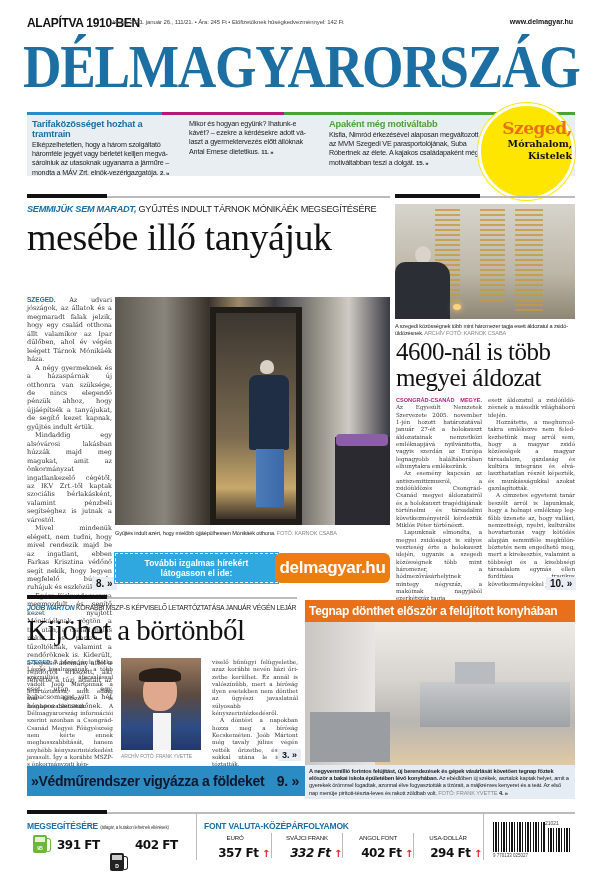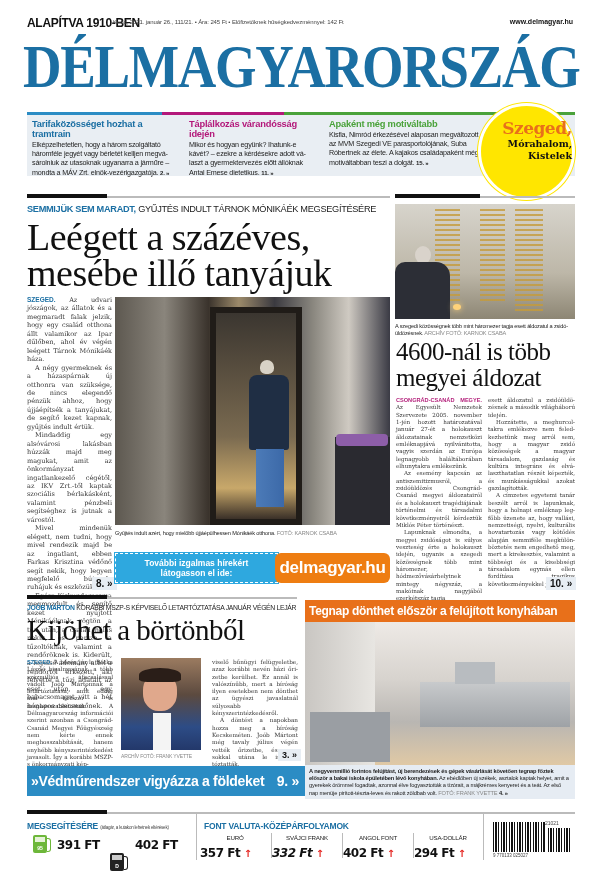--- a/index.html
+++ b/index.html
@@ -22,21 +22,21 @@
 
   .badge { left: 478px; top: 103px; width: 97px; height: 97px; border-radius: 50%; background: #ffe600; border: 3px solid #fff; box-shadow: 0 0 0 1px #ffe600; text-align: right; padding-top: 12px; }
   .badge .b1 { font: bold 17px "DejaVu Serif", serif; color: #e8701a; letter-spacing: -0.5px; }
   .badge .b2 { font: bold 9.5px "DejaVu Serif", serif; color: #111; line-height: 12px; }
 
   
   .rule { height: 2px; background: #bbb; }
   .rule .thick { position: absolute; left: 0; top: -2px; height: 4px; background: #111; }
 
   .kicker { font: bold 9.2px "Liberation Sans", sans-serif; letter-spacing: -0.3px; text-transform: uppercase; }
-  .kicker .k1 { color: #1b6fa3; }
+  .kicker .k1 { color: #1b6fa3; font-style: italic; }
   .kicker .k2 { color: #222; font-weight: normal; }
   .headline { font: 38px "Liberation Serif", serif; color: #111; line-height: 36px; letter-spacing: -0.5px; }
 
   .col { font: 6.5px "DejaVu Serif", serif; line-height: 8.45px; color: #333; text-align: justify; }
   .col p { text-indent: 8px; }
   .col p.first { text-indent: 0; }
   .dl { font: bold 6.5px "Liberation Sans", sans-serif; color: #1b6fa3; }
   .dl.pink { color: #b31f7a; }
   .pgbox { display: inline-block; background: #e8eef4; font: bold 10px "Liberation Sans", sans-serif; padding: 1px 4px; color: #111; }
 
@@ -49,33 +49,33 @@
   .ph-memorial { background: linear-gradient(180deg, #d7d4cc 0%, #bdb7a8 60%, #8d8674 100%); }
   .ph-man { background: linear-gradient(180deg, #9b7b60 0%, #5c4a3f 40%, #2d4c86 75%, #23386a 100%); }
   .ph-kitchen { background: linear-gradient(180deg, #eeeae6 0%, #d7d3ce 40%, #b9b6b2 70%, #e0c9a5 100%); }
 
   .promo { left: 115px; top: 553px; width: 275px; height: 30px; }
   .promo-left { position: absolute; left: 0; top: 0; width: 163px; height: 30px; background: #2ea8df; border: 1px dashed #fff; outline: 1px solid #2ea8df; color: #fff; font: bold 8.5px "Liberation Sans", sans-serif; text-align: center; line-height: 10px; padding-top: 4px; }
   .promo-right { position: absolute; left: 160px; top: 0; width: 115px; height: 30px; background: #ee7d11; border-radius: 6px; color: #fff; font: bold 17px "Liberation Sans", sans-serif; text-align: center; line-height: 30px; letter-spacing: -0.3px; }
 
   .orange-head { left: 305px; top: 600px; width: 270px; height: 22px; background: #e8701a; color: #fff; font: bold 12px "Liberation Sans", sans-serif; line-height: 22px; padding-left: 4px; letter-spacing: -0.3px; }
 
-  .blue-bar { left: 27px; top: 766px; width: 278px; height: 30px; background: #2b8cc4; color: #ffffff; font: bold 14px "Liberation Sans", sans-serif; line-height: 30px; padding-left: 4px; letter-spacing: -0.3px; }
+  .blue-bar { left: 27px; top: 766px; width: 278px; height: 30px; background: #2b8cc4; color: #0f172a; font: bold 14px "Liberation Sans", sans-serif; line-height: 30px; padding-left: 4px; letter-spacing: -0.3px; }
   .blue-bar .pgn { position: absolute; right: 6px; top: 0; }
 
   .kcap { left: 305px; top: 765px; width: 270px; height: 34px; background: #e6ecf3; padding: 3px 4px; font-size: 5.7px; line-height: 7.2px; color: #222; letter-spacing: -0.15px; }
 
   
   .section-title { font: bold 8.5px "Liberation Sans", sans-serif; color: #1b6fa3; letter-spacing: -0.2px; }
   .small-note { font-size: 4.5px; color: #444; font-weight: normal; }
   .fuel-icon { width: 14px; height: 18px; border-radius: 2px; position: relative; }
   .fuel-icon::after { content: ""; position: absolute; right: -4px; top: 3px; width: 3px; height: 12px; border: 1.5px solid; border-left: none; border-radius: 0 3px 3px 0; border-color: inherit; }
   .price { font: bold 12px "DejaVu Sans", sans-serif; color: #111; letter-spacing: -0.5px; }
   .cur-label { font-size: 6.2px; color: #222; text-align: center; letter-spacing: -0.2px; }
-  .cur-val { font: bold 12px "DejaVu Sans", sans-serif; color: #111; letter-spacing: -0.5px; text-align: left; white-space: nowrap; }
+  .cur-val { font: bold 12px "DejaVu Sans", sans-serif; color: #111; letter-spacing: -0.5px; text-align: right; white-space: nowrap; }
   .up { color: #e52521; font-size: 10px; font-weight: bold; }
   .vsep { width: 1px; background: #bbb; }
   .barcode { background: repeating-linear-gradient(90deg, #111 0 1px, #fff 1px 2px, #111 2px 4px, #fff 4px 5px, #111 5px 6px, #fff 6px 8px); }
 </style>
 </head>
 <body>
 
 <div class="abs founded">ALAPÍTVA 1910-BEN</div>
 <div class="abs dateline">Kedd, 2021. január 26., 111/21. • Ára: 245 Ft • Előfizetőknek hűségkedvezménnyel: 142 Ft</div>
 <div class="abs url">www.delmagyar.hu</div>
@@ -85,21 +85,20 @@
   <div class="tbar" style="left:0;width:135px;background:#2b8cc4;"></div>
   <div class="tbar" style="left:135px;width:122px;background:#b3187a;"></div>
   <div class="tbar" style="left:257px;width:291px;background:#4aa23a;"></div>
 
   <div class="teaser" style="left:5px;width:150px;">
     <h3 style="color:#1b6fa3;">Tarifaközösséget hozhat a tramtrain</h3>
     <span>Elképzelhetetlen, hogy a három szolgáltató háromféle jegyét vagy bérletét kelljen megvá­sárolniuk az utasoknak ugyanarra a járműre – mondta a MÁV Zrt. elnök-vezérigazgatója.</span>
     <span class="pg">2. »</span>
   </div>
   <div class="teaser" style="left:162px;width:128px;">
-    <h3 style="color:#b3187a;">Táplálkozás várandósság idején</h3>
     <span>Mikor és hogyan együnk? Ihatunk-e kávét? – ezekre a kérdésekre adott vá­laszt a gyermektervezés előtt állóknak Antal Emese dietetikus.</span>
     <span class="pg">11. »</span>
   </div>
   <div class="teaser" style="left:302px;width:150px;">
     <h3 style="color:#4aa23a;">Apaként még motiváltabb</h3>
     <span>Kisfia, Nimród érkezésével alaposan megvál­tozott az MVM Szegedi VE parasportolójának, Suba Róbertnek az élete. A kajakos család­apaként még motiváltabban teszi a dolgát.</span>
     <span class="pg">15. »</span>
   </div>
 </div>
 
@@ -110,21 +109,20 @@
 </div>
 
 <div class="abs rule" style="left:27px;top:196px;width:363px;">
     <div class="thick" style="width:80px;"></div>
   </div>
 <div class="abs kicker" style="left:27px;top:204px;width:370px;">
   <span class="k1">SEMMIJÜK SEM MARADT,</span>
   <span class="k2">GYŰJTÉS INDULT TÁRNOK MÓNIKÁÉK MEGSEGÍTÉSÉRE</span>
 </div>
 <div class="abs headline" style="left:27px;top:219px;width:370px;">
-  <div>Leégett a százéves,</div>
   <div>mesébe illő tanyájuk</div>
 </div>
 
 <div class="abs col" style="left:27px;top:296px;width:85px;">
   <p class="first"><span class="dl">SZEGED.</span> <span>Az udvari jószágok, az állatok és a megmaradt falak jelzik, hogy egy család otthona állt valamikor az Ipar dűlőben, ahol év végén leégett Tárnok Mónikáék háza.</span></p>
   <p>A négy gyermeknek és a házaspárnak új otthonra van szüksége, de nincs elegendő pénzük ahhoz, hogy újjáépít­sék a tanyájukat, de segítő kezet kapnak, gyűjtés indult értük.</p>
   <p>Mindaddig egy alsóvárosi lakásban húzzák majd meg magukat, amit az önkormány­zat ingatlankezelő cégétől, az IKV Zrt.-től kaptak szociális bérlakásként, valamint pénz­beli segítséghez is jutnak a várostól.</p>
   <p>Mivel mindenük elégett, nem tudni, hogy mivel rende­zik majd be az ingatlant, ebben Farkas Krisztina védőnő segít nekik, hogy legyen megfelelő bútoruk, ruhájuk és eszközük.</p>
   <p>Egész Kiskundorozsma meg­mozdult és segítő kezet nyúj­tott Mónikáéknak rögtön a tűz után, a család hálás nekik, és persze a tűzoltóknak, valamint a rendőröknek is. Kiderült, a legelső adomány attól a rend­őrtől érkezett, aki felvette a tűzj adatait az eset után, ő egy babacsomagot vitt a hét hónapos csecsemőnek.</p>
 </div>

